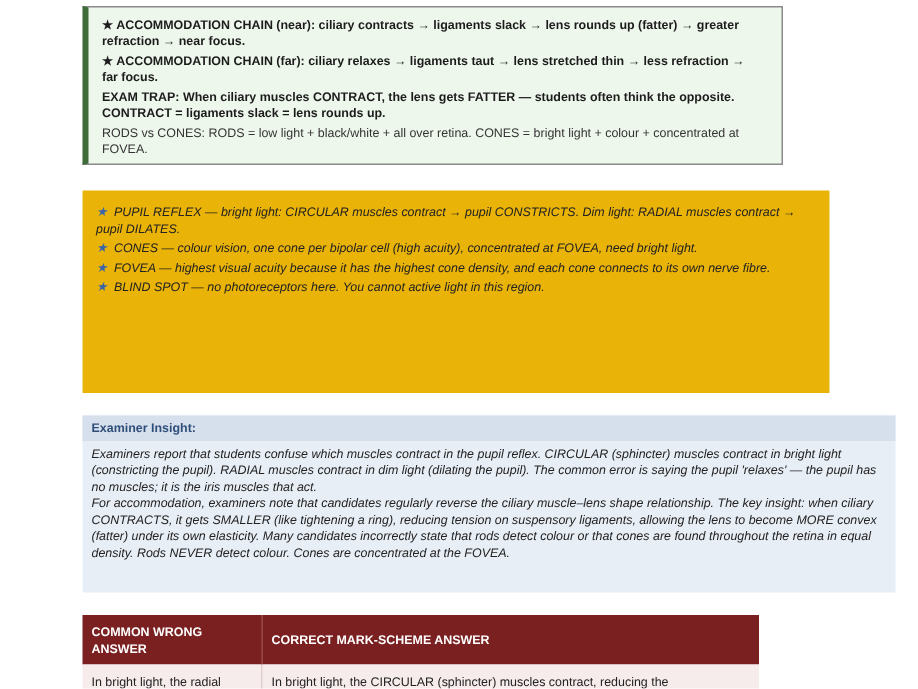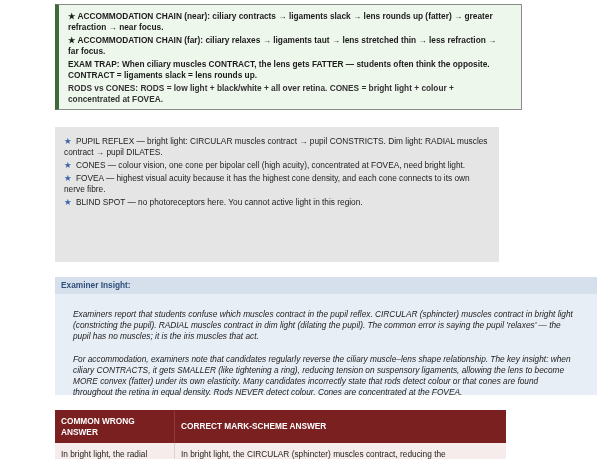--- a/index.html
+++ b/index.html
@@ -8,41 +8,41 @@
       font-family: "Liberation Sans", sans-serif; color: #222;
     }
     .green-box {
       position: absolute; left: 55px; top: 4px; width: 467px; height: 106px;
       background: #eef7ec; border: 1px solid #8a8a8a; border-left: 4px solid #3f6b3a;
       box-sizing: border-box; padding: 6px 8px 0 9px;
       font-size: 8.3px; line-height: 11px;
     }
     .green-box p { margin: 0 16px 2px 0; }
     .green-box .b { font-weight: bold; color: #1c1c1c; }
-    .green-box .n { font-weight: bold; color: #333; }
+    .green-box .n { font-weight: normal; color: #333; }
 
     .blue-box {
-      position: absolute; left: 55px; top: 127px; width: 444px; height: 135px;
-      background: #e5e5e5; box-sizing: border-box; padding: 9px 8px 0 9px;
-      font-size: 8.3px; line-height: 11px; color: #222;
+      position: absolute; left: 55px; top: 127px; width: 498px; height: 135px;
+      background: #eab308; box-sizing: border-box; padding: 9px 8px 0 9px;
+      font-size: 8.3px; line-height: 11px; color: #222; font-style: italic;
     }
     .blue-box p { margin: 0 0 2px 0; }
     .star { color: #3a64a8; font-size: 8.5px; margin-right: 2px; }
 
     .exam-box {
       position: absolute; left: 55px; top: 277px; width: 542px; height: 118px;
       background: #e8eef6; box-sizing: border-box;
       font-size: 8.3px; line-height: 11px;
     }
     .exam-head {
       background: #d6e0ec; color: #2f4f7a; font-weight: bold;
       padding: 3px 6px; height: 11px;
     }
     .exam-body { padding: 3px 6px; font-style: italic; color: #222; }
-    .exam-body p { margin: 12px; }
+    .exam-body p { margin: 0; }
 
     .table {
       position: absolute; left: 55px; top: 410px; width: 451px;
       border-collapse: collapse; font-size: 8.3px; line-height: 10.5px;
     }
     .table th {
       background: #7a2020; color: #fff; text-align: left; font-weight: bold;
       padding: 6px 6px; vertical-align: middle;
     }
     .table th.c1 { width: 107px; border-right: 1px solid #8e3a3a; }

